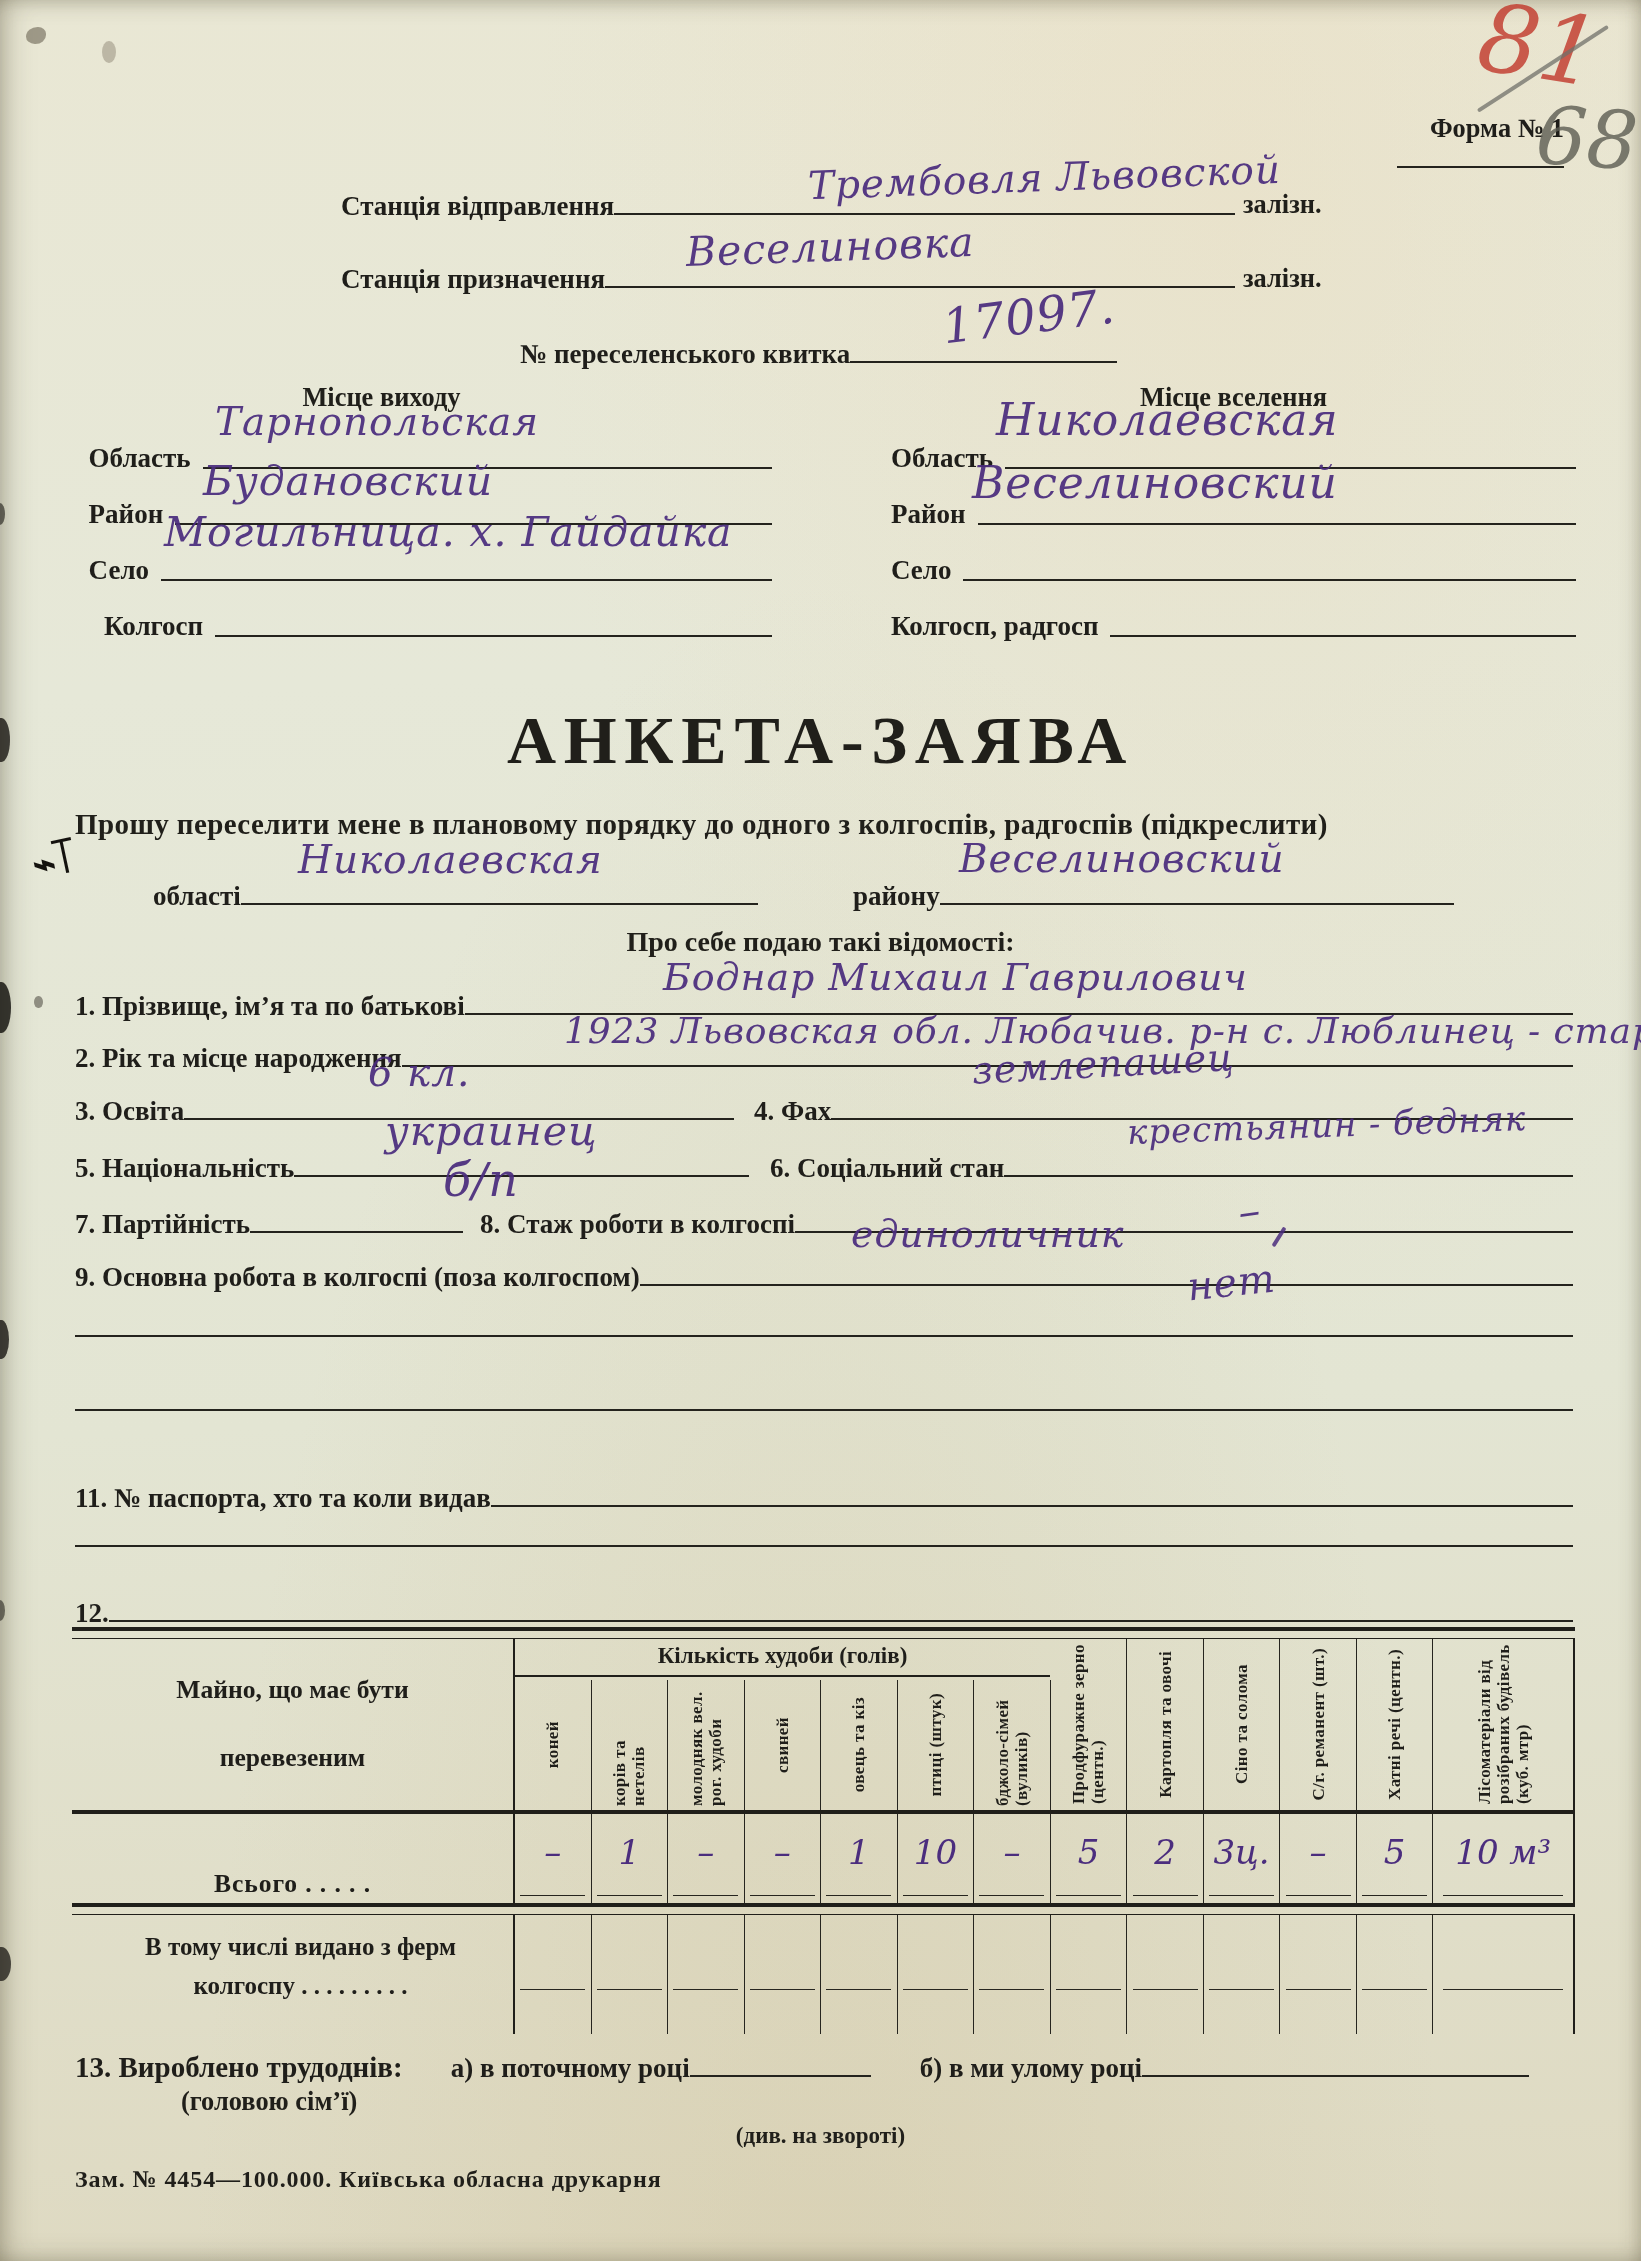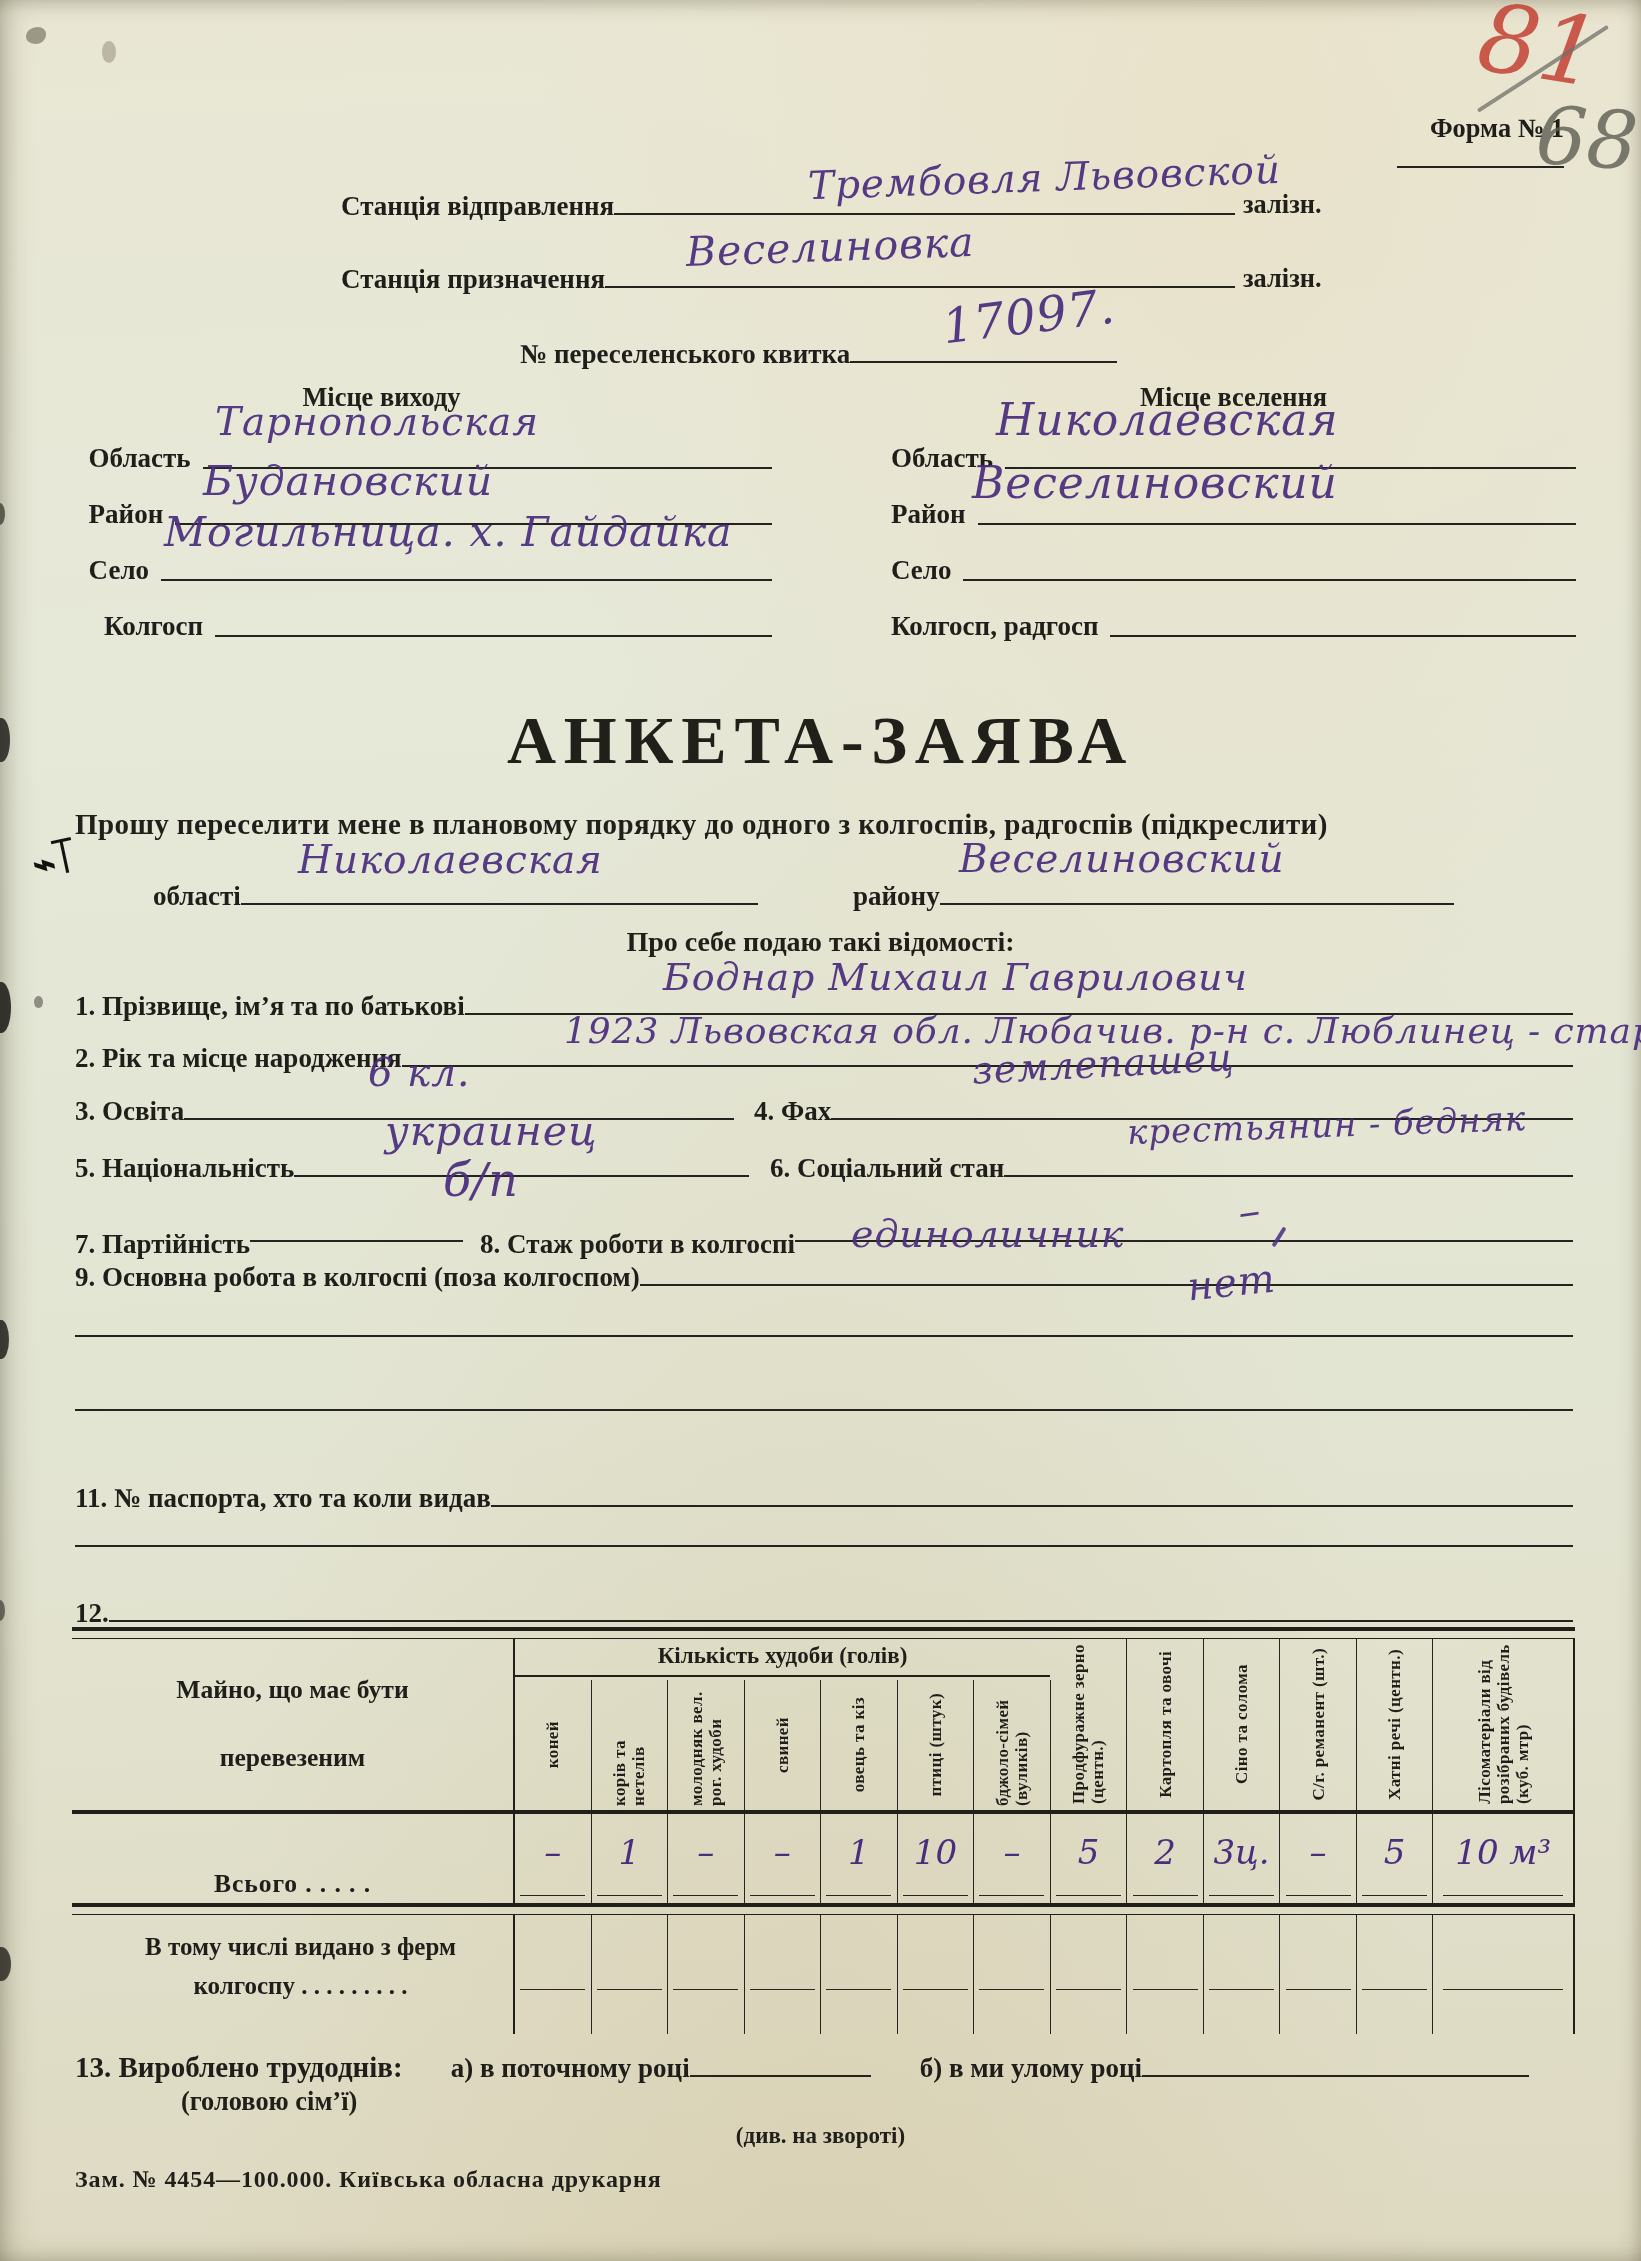--- a/index.html
+++ b/index.html
@@ -191,21 +191,21 @@
 
   <div class="qrow" style="left:75px; top:1143px; width:1498px;">
     <span class="qlabel">5. Національність</span>
     <div class="qline"></div>
     <span class="qlabel" style="margin-left:20.5px;">6. Соціальний стан</span>
     <div class="qline" style="flex:1.25;"></div>
   </div>
   <span class="hw" style="left:385px; top:1107px; font-size:41px;">украинец</span>
   <span class="hw" style="left:1127px; top:1105px; font-size:34px; transform:rotate(-2deg);">крестьянин - бедняк</span>
 
-  <div class="qrow" style="left:75px; top:1224px; width:1498px;align-items:center;">
+  <div class="qrow" style="left:75px; top:1199px; width:1498px;">
     <span class="qlabel">7. Партійність</span>
     <div class="qline fixed" style="width:213px;"></div>
     <span class="qlabel" style="margin-left:17px;">8. Стаж роботи в колгоспі</span>
     <div class="qline"></div>
   </div>
   <span class="hw" style="left:443px; top:1153px; font-size:46px;">б/п</span>
   <span class="hw" style="left:1238px; top:1185px; font-size:44px; transform:rotate(-8deg);">–</span>
 
   <div class="qrow" style="left:75px; top:1252px; width:1498px;">
     <span class="qlabel">9. Основна робота в колгоспі (поза колгоспом)</span>

